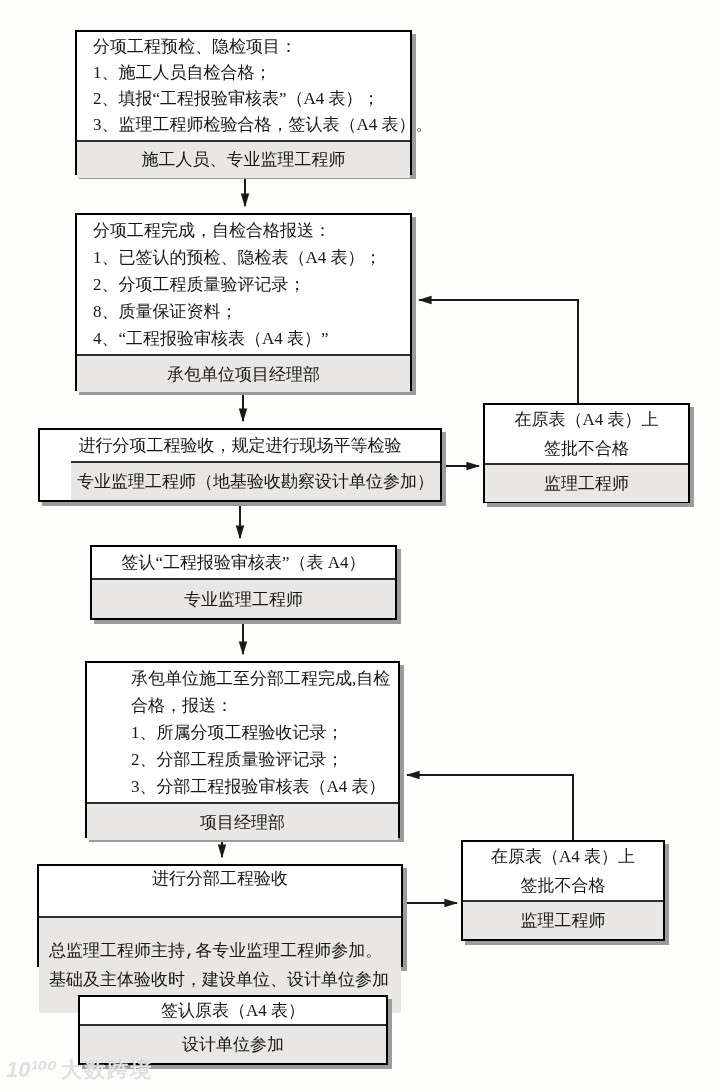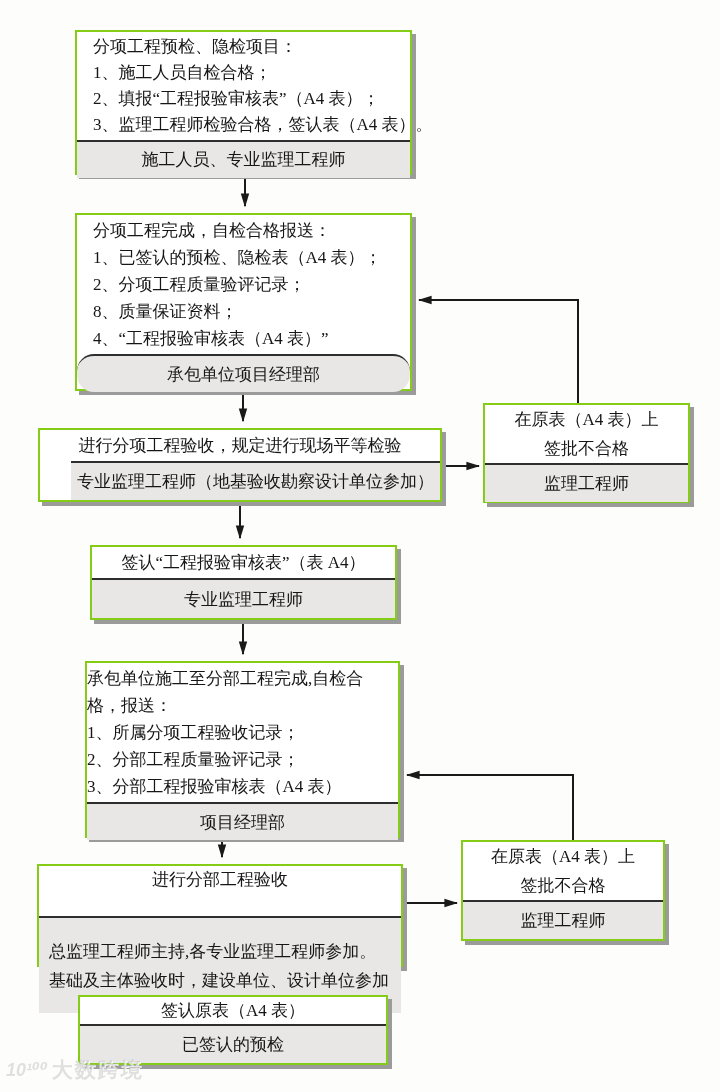--- a/index.html
+++ b/index.html
@@ -5,21 +5,21 @@
   html,body{margin:0;padding:0;background:#ffffff;}
   .canvas{
     position:relative;width:720px;height:1092px;margin:0 auto;
     background:#fdfdfc;overflow:hidden;
     font-family:"Liberation Serif","DejaVu Serif",serif;
     color:#161616;
   }
   .wires{position:absolute;left:0;top:0;width:720px;height:1092px;pointer-events:none;}
   .fbox{
     position:absolute;box-sizing:border-box;
-    border:2px solid #84cc16;background:#ffffff;
+    border:2px solid #000000;background:#ffffff;
     box-shadow:4px 4px 0 #9b9b9b;
     display:flex;flex-direction:column;
     font-size:17px;line-height:27px;
   }
   .fbox .body{flex:1;display:flex;flex-direction:column;justify-content:center;}
   .fbox .body.pad{padding:2px 6px 2px 16px;}
   .fbox .body.center{align-items:center;text-align:center;padding:0 6px;border-radius:16px;}
   .bl{white-space:nowrap;}
   .wrapline{white-space:normal;}
   .actor{
@@ -29,21 +29,21 @@
   }
   .actor.left{justify-content:flex-start;text-align:left;padding:16px 10px;line-height:29px;margin-top:23px;}
   .watermark{
     position:absolute;left:6px;top:1056px;
     font-family:"Liberation Sans","DejaVu Sans",sans-serif;
     font-weight:bold;font-size:21px;letter-spacing:2px;
     color:rgba(187,187,187,0.45);
     text-shadow:1px 1px 0 rgba(255,255,255,0.9);
     display:flex;align-items:center;gap:4px;
   }
-  .watermark .wm-logo{font-size:18px;letter-spacing:0;font-style:italic;}
+  .watermark .wm-logo{font-size:22px;letter-spacing:0;font-style:italic;}
 </style>
 </head>
 <body>
 
 <div class="canvas">
 
   <svg class="wires" viewBox="0 0 720 1092" xmlns="http://www.w3.org/2000/svg">
     <defs>
       <marker id="arr" viewBox="0 0 10 6" refX="9" refY="3" markerWidth="7" markerHeight="5" orient="auto-start-reverse">
         <path d="M0,0 L10,3 L0,6 Z" fill="#1a1a1a"></path>
@@ -74,21 +74,21 @@
   </div>
 
   <div class="fbox" style="left:75px;top:213px;width:337px;height:178px;">
     <div class="body pad">
       <div class="bl">分项工程完成，自检合格报送：</div>
       <div class="bl">1、已签认的预检、隐检表（A4 表）；</div>
       <div class="bl">2、分项工程质量验评记录；</div>
       <div class="bl">8、质量保证资料；</div>
       <div class="bl">4、“工程报验审核表（A4 表）”</div>
     </div>
-    <div class="actor" style="height:36px;border-radius:17px;">承包单位项目经理部</div>
+    <div class="actor" style="height:36px;">承包单位项目经理部</div>
   </div>
 
   <div class="fbox" style="left:38px;top:428px;width:404px;height:74px;">
     <div class="body center">进行分项工程验收，规定进行现场平等检验</div>
     <div class="actor" style="height:37px;margin-left:31px;">专业监理工程师（地基验收勘察设计单位参加）</div>
   </div>
 
   <div class="fbox" style="left:483px;top:403px;width:207px;height:100px;line-height:29px;">
     <div class="body center">
       <div class="bl">在原表（A4 表）上</div>
@@ -96,45 +96,45 @@
     </div>
     <div class="actor" style="height:37px;">监理工程师</div>
   </div>
 
   <div class="fbox" style="left:90px;top:545px;width:307px;height:75px;">
     <div class="body center">签认“工程报验审核表”（表 A4）</div>
     <div class="actor" style="height:38px;">专业监理工程师</div>
   </div>
 
   <div class="fbox" style="left:85px;top:661px;width:315px;height:177px;">
-    <div class="body pad" style="padding-left:0;">
+    <div class="body pad" style="padding-left:0;margin-left:44px;">
       <div class="wrapline">承包单位施工至分部工程完成,自检合格，报送：</div>
       <div class="bl">1、所属分项工程验收记录；</div>
       <div class="bl">2、分部工程质量验评记录；</div>
       <div class="bl">3、分部工程报验审核表（A4 表）</div>
     </div>
     <div class="actor" style="height:36px;">项目经理部</div>
   </div>
 
   <div class="fbox" style="left:461px;top:840px;width:204px;height:101px;line-height:29px;">
     <div class="body center">
       <div class="bl">在原表（A4 表）上</div>
       <div class="bl">签批不合格</div>
     </div>
     <div class="actor" style="height:37px;">监理工程师</div>
   </div>
 
-  <div class="fbox" style="left:37px;top:864px;width:366px;height:103px;">
+  <div class="fbox" style="left:37px;top:864px;width:366px;height:103px;font-family:Liberation Mono, monospace;">
     <div class="body center">进行分部工程验收</div>
     <div class="actor left" style="height:63px;">总监理工程师主持,各专业监理工程师参加。基础及主体验收时，建设单位、设计单位参加</div>
   </div>
 
   <div class="fbox" style="left:78px;top:995px;width:310px;height:70px;">
     <div class="body center">签认原表（A4 表）</div>
-    <div class="actor" style="height:37px;">已签认的预检</div>
+    <div class="actor" style="height:37px;">设计单位参加</div>
   </div>
 
   <div class="watermark">
     <span class="wm-logo">10¹⁰⁰</span>
     <span>大数跨境</span>
   </div>
 
 </div>
 
 </body></html>

